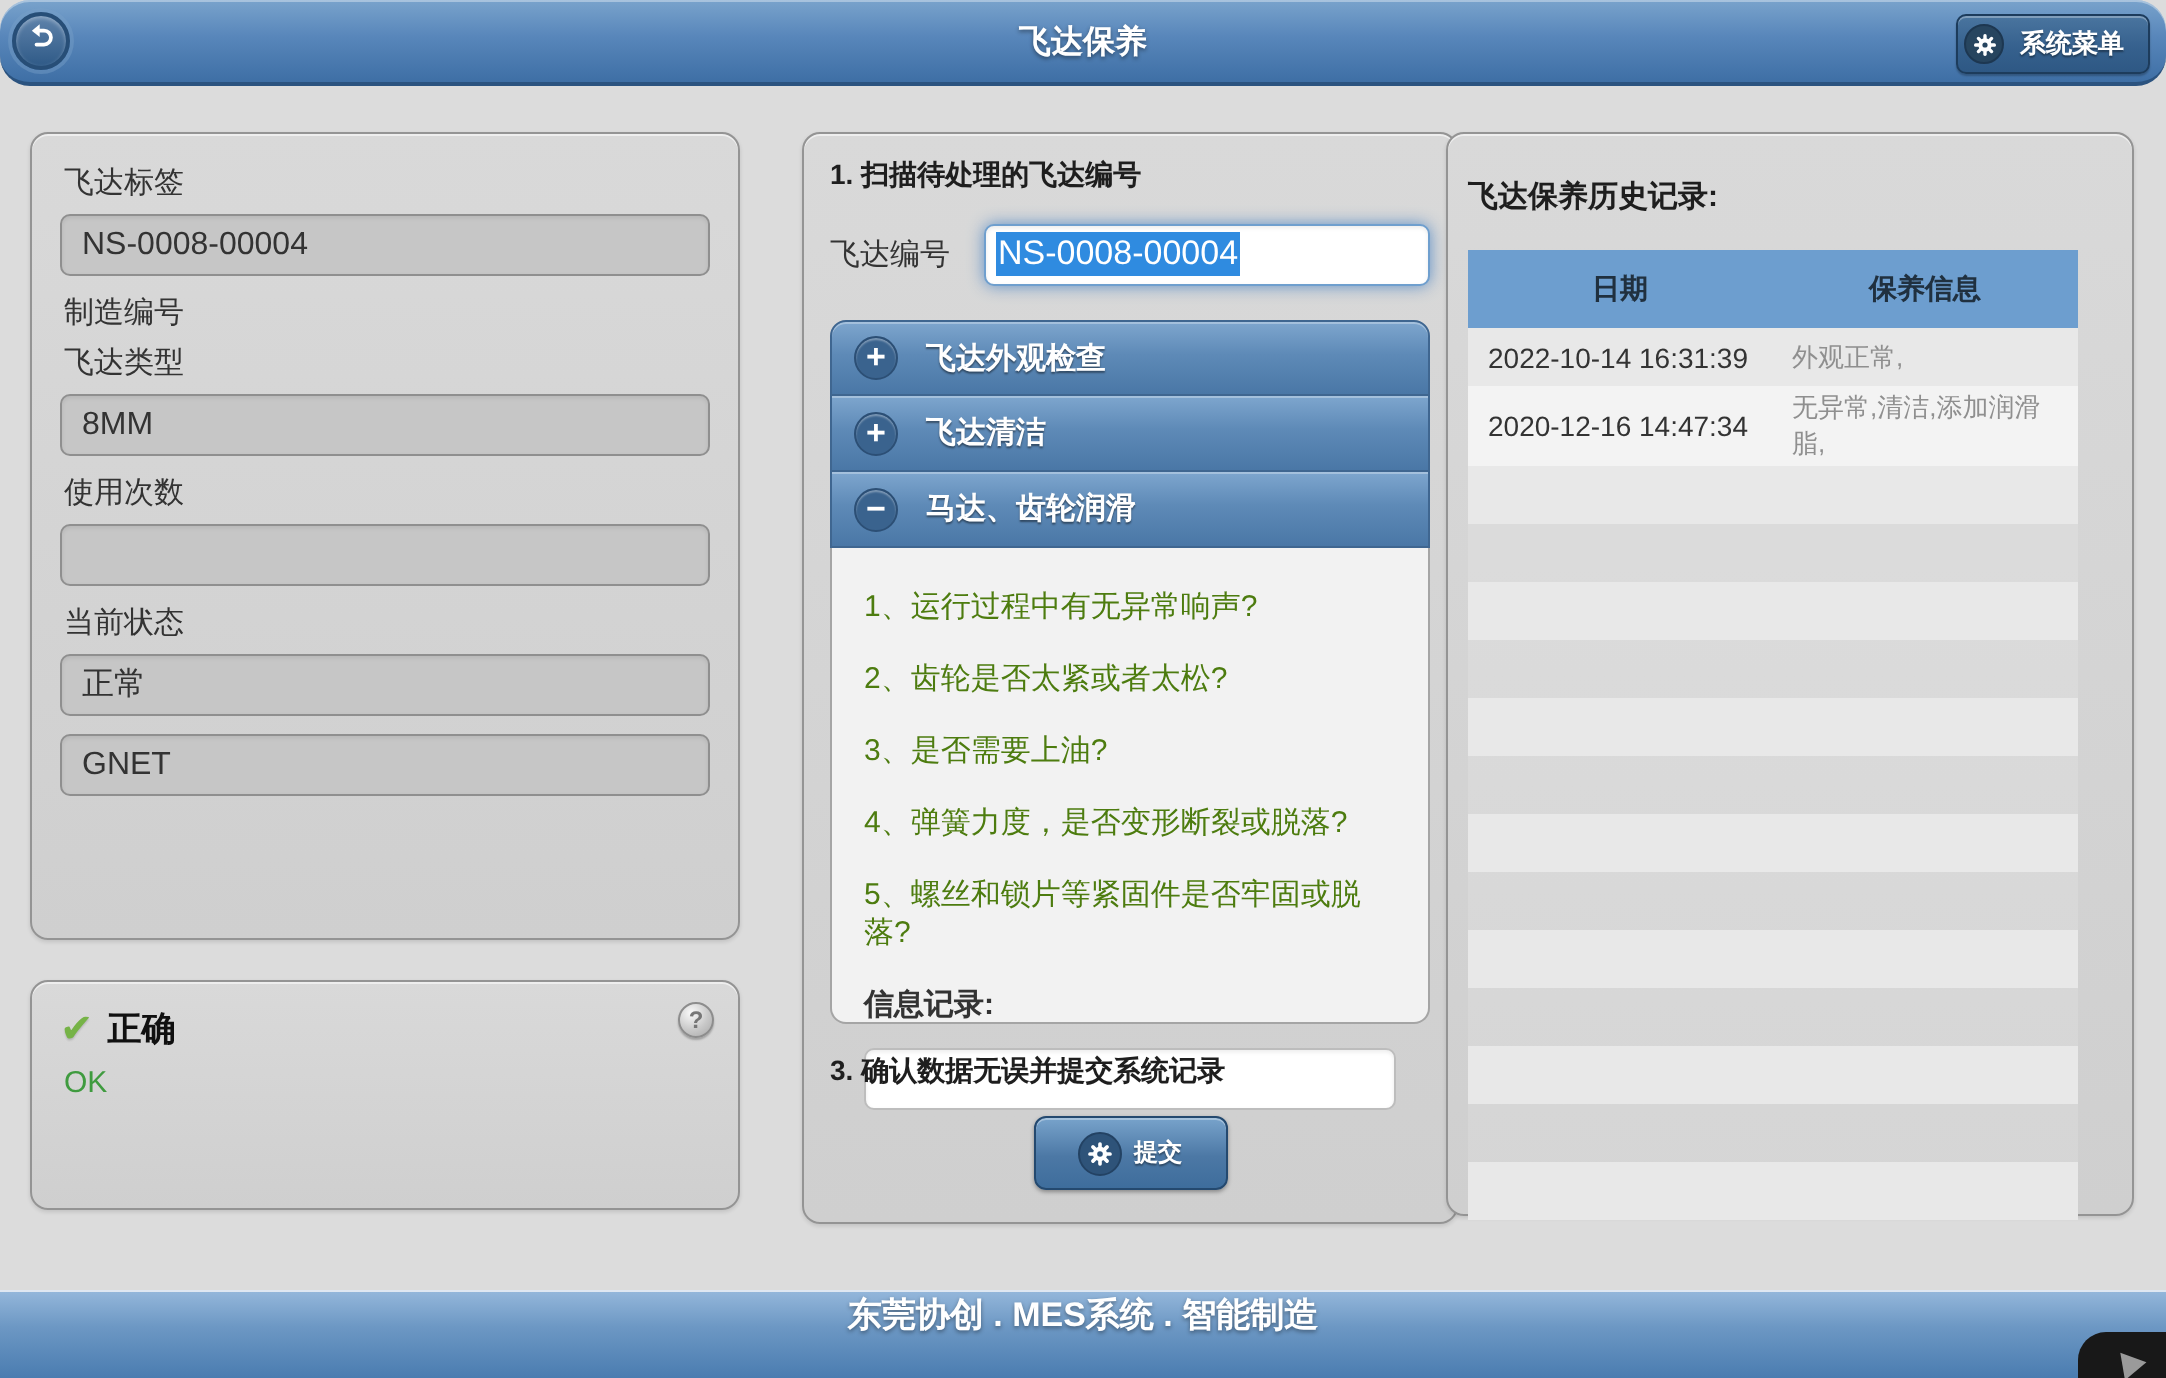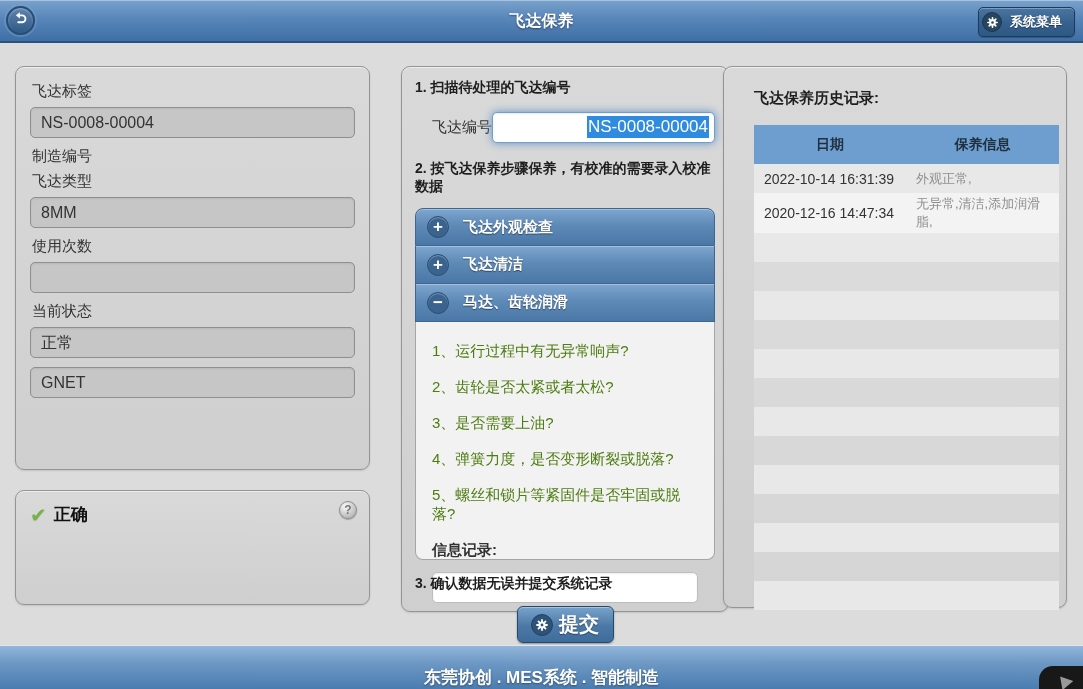--- a/index.html
+++ b/index.html
@@ -10,20 +10,21 @@
     font-family: "Liberation Sans", "DejaVu Sans", sans-serif;
     overflow: hidden;
   }
 
   
   .header {
     position:absolute; top:0; left:0; width:1083px; height:43px;
     background: linear-gradient(180deg,#79a3cc 0%,#5886ba 45%,#3e6fa5 100%);
     border-bottom:2px solid #2b537f;
     box-shadow: inset 0 1px 0 rgba(255,255,255,0.35);
+    border-radius: 15px;
   }
   .back-btn {
     position:absolute; left:6px; top:6px; width:29px; height:29px;
     border-radius:50%;
     background: linear-gradient(180deg,#5f83ab 0%,#2f5a87 100%);
     border:2px solid #274e77;
     box-shadow: 0 0 0 2px rgba(120,160,200,0.45), inset 0 1px 2px rgba(255,255,255,0.35);
     display:flex; align-items:center; justify-content:center;
     cursor:pointer;
   }
@@ -83,21 +84,21 @@
     border:1px solid #8d8d8d;
     color:#777; font-size:12px; font-weight:bold;
     text-align:center; line-height:16px;
     box-shadow:0 1px 1px rgba(0,0,0,0.25);
     cursor:pointer;
   }
 
   
   #workflow-panel { left:383px; top:66px; width:328px; height:546px; padding:12px 13px;margin-left:18px; }
   .step-title { font-size:14px; font-weight:bold; color:#1e1e1e; }
-  .scan-row { display:flex; align-items:center; margin:15px 0 17px;text-align:right; }
+  .scan-row { display:flex; align-items:center; margin:15px 0 17px; }
   .scan-label { width:77px; font-size:15px; color:#333; flex:0 0 auto; }
   .scan-input {
     flex:1; height:31px; background:#fff;
     border:1px solid #6f9fce; border-radius:5px;
     box-shadow: 0 0 8px rgba(88,140,198,0.95), inset 0 1px 2px rgba(0,0,0,0.08);
     padding:4px 5px; font-size:17px; color:#fff;
     cursor:text; overflow:hidden; white-space:nowrap;
   }
   .scan-selection { background:#2f8be0; color:#fff; padding:1px 1px 2px 1px; }
 
@@ -136,48 +137,48 @@
     box-shadow: inset 0 1px 2px rgba(0,0,0,0.08);
     cursor:text;
   }
   .step3 { margin-top:15px; }
   .submit-btn {
     margin:13px auto 0; width:97px; height:37px;
     display:flex; align-items:center; justify-content:center; gap:6px;
     background: linear-gradient(180deg,#78a3cb 0%,#4c78a5 55%,#3e6d9c 100%);
     border:1px solid #24496f; border-radius:6px;
     box-shadow: 0 1px 2px rgba(0,0,0,0.35), inset 0 1px 0 rgba(255,255,255,0.35);
-    color:#fff; font-size:20px; font-weight:bold;
+    color:#fff; font-size:12px; font-weight:bold;
     text-shadow:0 1px 1px rgba(0,0,0,0.4);
     cursor:pointer;
   }
   .submit-btn .gear-disc { width:22px; height:22px; background:#2e5379; border-color:#234263; }
 
   
-  #history-panel { left:723px; top:66px; width:344px; height:542px; padding:14px 28px; }
+  #history-panel { left:723px; top:66px; width:344px; height:542px; padding:14px 8px; }
   .history-title { font-size:15px; font-weight:bold; color:#1e1e1e; margin:8px 0 17px 2px; }
   .history-table { width:305px; border-collapse:collapse; margin-left:2px; }
   .history-table th {
     background:#6d9ecf; color:#20303f;
     font-size:14px; font-weight:bold; text-align:center;
     height:39px; padding:4px 10px;
   }
   .history-table td { height:29px; padding:2px 10px; }
   .history-table td.date { width:152px; color:#333; font-size:14px; }
   .history-table td.info { color:#8f8f8f; font-size:13px; }
   .history-table tbody tr:nth-child(odd) { background:#e8e8e8; }
   .history-table tbody tr:nth-child(even) { background:rgba(255,255,255,0.14); }
   .history-table tbody tr.row-white { background:#f3f3f3; }
 
   
   .footer {
     position:absolute; left:0; bottom:0; width:1083px; height:44px;
     background: linear-gradient(180deg,#93b6da 0%,#6d98c4 40%,#4a7cb0 100%);
     border-top:1px solid #dfe7f1;
-    display:flex; align-items:flex-end; justify-content:center;
+    display:flex; align-items:flex-start; justify-content:center;
     color:#fff; font-size:17px; font-weight:bold;
     text-shadow:0 1px 2px rgba(0,0,0,0.4);
   }
   .corner-overlay {
     position:absolute; right:0; bottom:0; width:44px; height:23px;
     background:#181818; border-top-left-radius:14px;
   }
   .corner-cursor {
     position:absolute; right:12px; bottom:2px;
     width:0; height:0;
@@ -233,34 +234,34 @@
   <div class="field-box">正常</div>
 
   <div class="field-box">GNET</div>
 </div>
 
 <div class="panel" id="status-panel">
   <div class="status-title-row">
     <span class="check-icon">✔</span>
     <span class="status-title">正确</span>
   </div>
+  <div class="status-msg">OK</div>
   <div class="help-btn">?</div>
 </div>
 
 <div class="panel" id="workflow-panel">
   <div class="step-title">1. 扫描待处理的飞达编号</div>
 
   <div class="scan-row">
     <span class="scan-label">飞达编号</span>
     <div class="scan-input">
       <span class="scan-selection">NS-0008-00004</span>
     </div>
   </div>
 
-  <div class="step-title">2. 按飞达保养步骤保养，有校准的需要录入校准数据</div>
 
   <div class="accordion">
     <div class="acc-header first">
       <span class="acc-icon">+</span>
       <span>飞达外观检查</span>
     </div>
     <div class="acc-header">
       <span class="acc-icon">+</span>
       <span>飞达清洁</span>
     </div>

